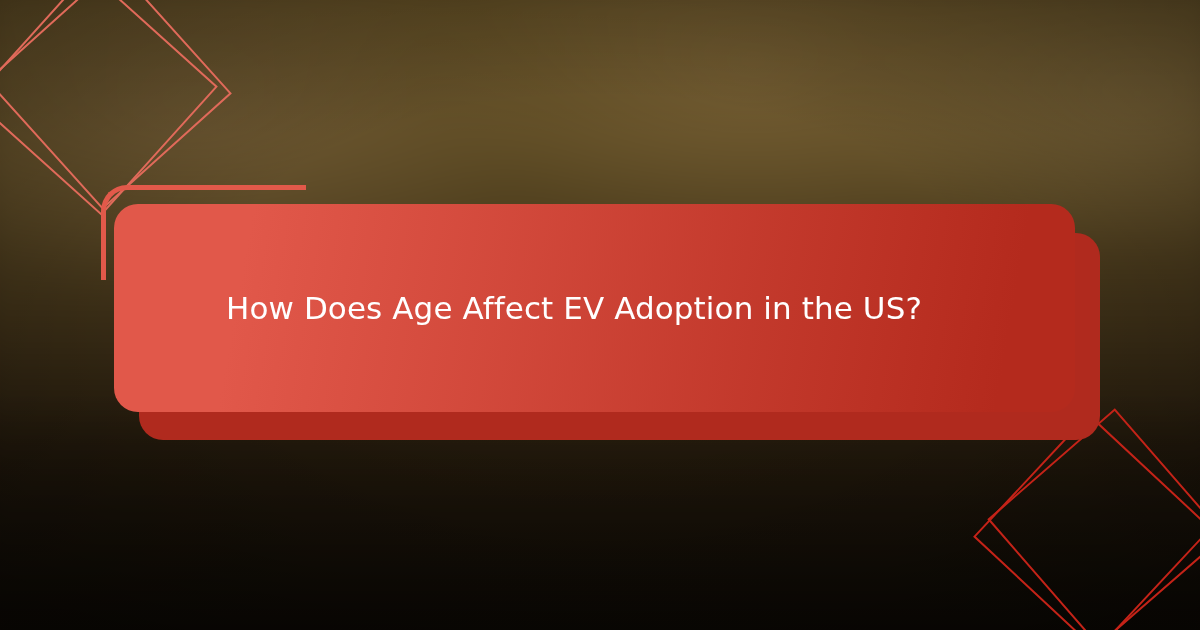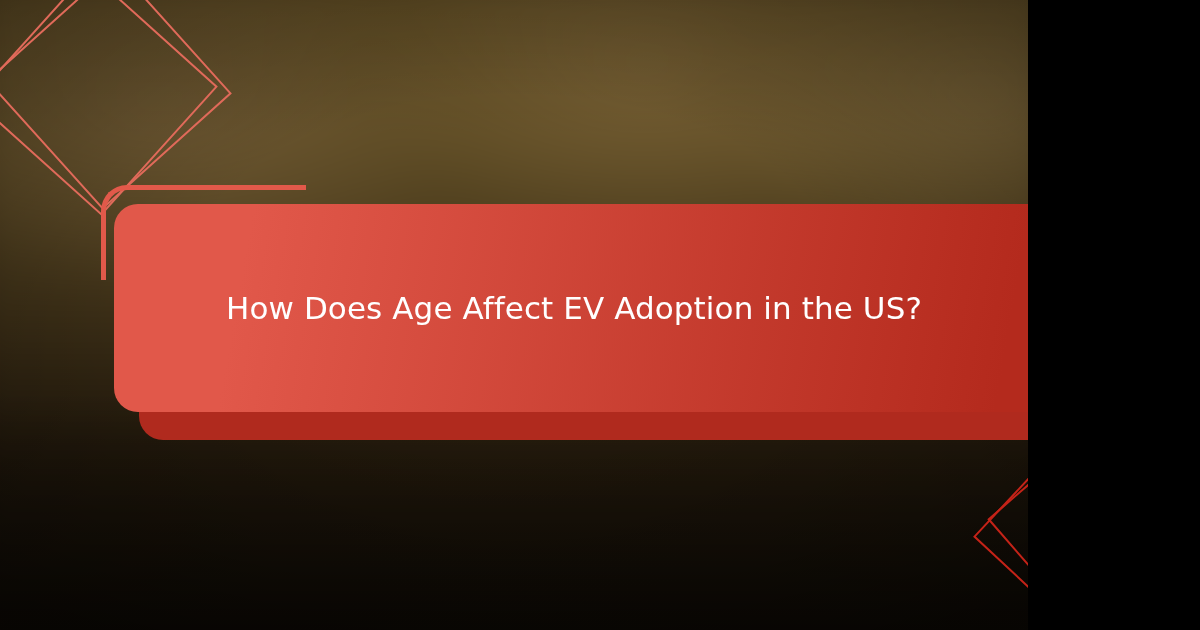--- a/index.html
+++ b/index.html
@@ -2,21 +2,21 @@
 <html><head>
 <meta charset="utf-8">
 <style>
   html, body {
     margin: 0;
     padding: 0;
     background: #000;
   }
   #stage {
     position: relative;
-    width: 1028px;
+    width: 1200px;
     height: 630px;
     overflow: hidden;
     font-family: "DejaVu Sans", "Liberation Sans", sans-serif;
     background: #2a1d0c;
   }
 
   
   .bg-layer {
     position: absolute;
     inset: -40px;

